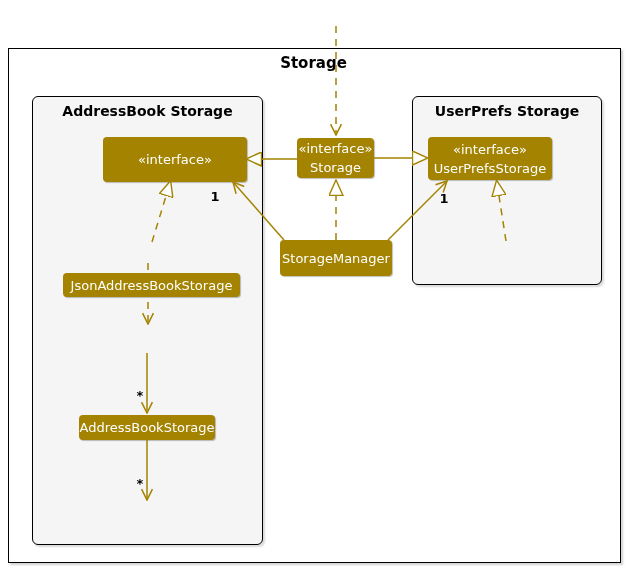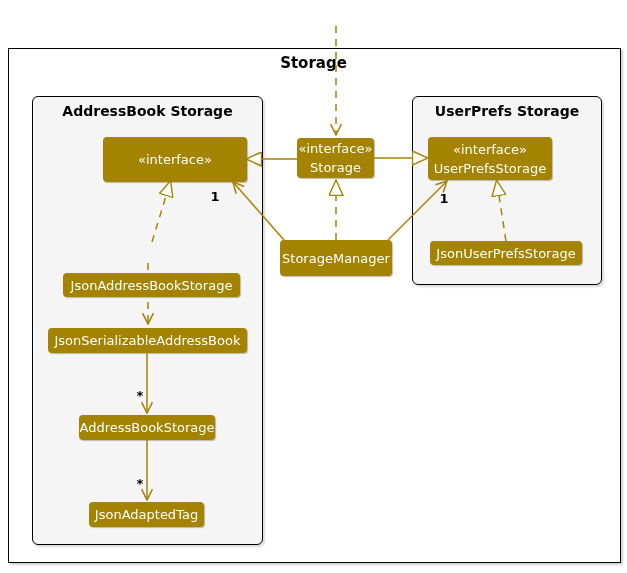--- a/index.html
+++ b/index.html
@@ -76,35 +76,26 @@
   </div>
 
   <div class="node" style="left:280px;top:240px;width:112px;height:36px;">
     <span>StorageManager</span>
   </div>
 
   <div class="node" style="left:63px;top:241px;width:177px;height:24px;margin-top:32px;">
     <span>JsonAddressBookStorage</span>
   </div>
 
-  <div class="node" style="left:430px;top:241px;width:152px;height:24px;">
-    <span>JsonUserPrefsStorage</span>
-  </div>
 
-  <div class="node" style="left:48px;top:328px;width:199px;height:25px;">
-    <span>JsonSerializableAddressBook</span>
-  </div>
 
   <div class="node" style="left:79px;top:415px;width:136px;height:25px;">
     <span>AddressBookStorage</span>
   </div>
 
-  <div class="node" style="left:89px;top:502px;width:115px;height:25px;">
-    <span>JsonAdaptedTag</span>
-  </div>
 
   <svg id="svg-edges" width="627" height="573" viewBox="0 0 627 573">
     <defs>
       <marker id="openV" viewBox="0 0 12 12" refX="11" refY="6" markerWidth="13" markerHeight="13" orient="auto" markerUnits="userSpaceOnUse">
         <path d="M1,1 L11,6 L1,11" fill="none" stroke="#A38300" stroke-width="1.4"></path>
       </marker>
       <marker id="tri" viewBox="0 0 17 15" refX="0" refY="7.5" markerWidth="17" markerHeight="15" orient="auto" markerUnits="userSpaceOnUse">
         <path d="M0.5,0.5 L16,7.5 L0.5,14.5 Z" fill="#FFFFFF" stroke="#A38300" stroke-width="1.4"></path>
       </marker>
     </defs>

